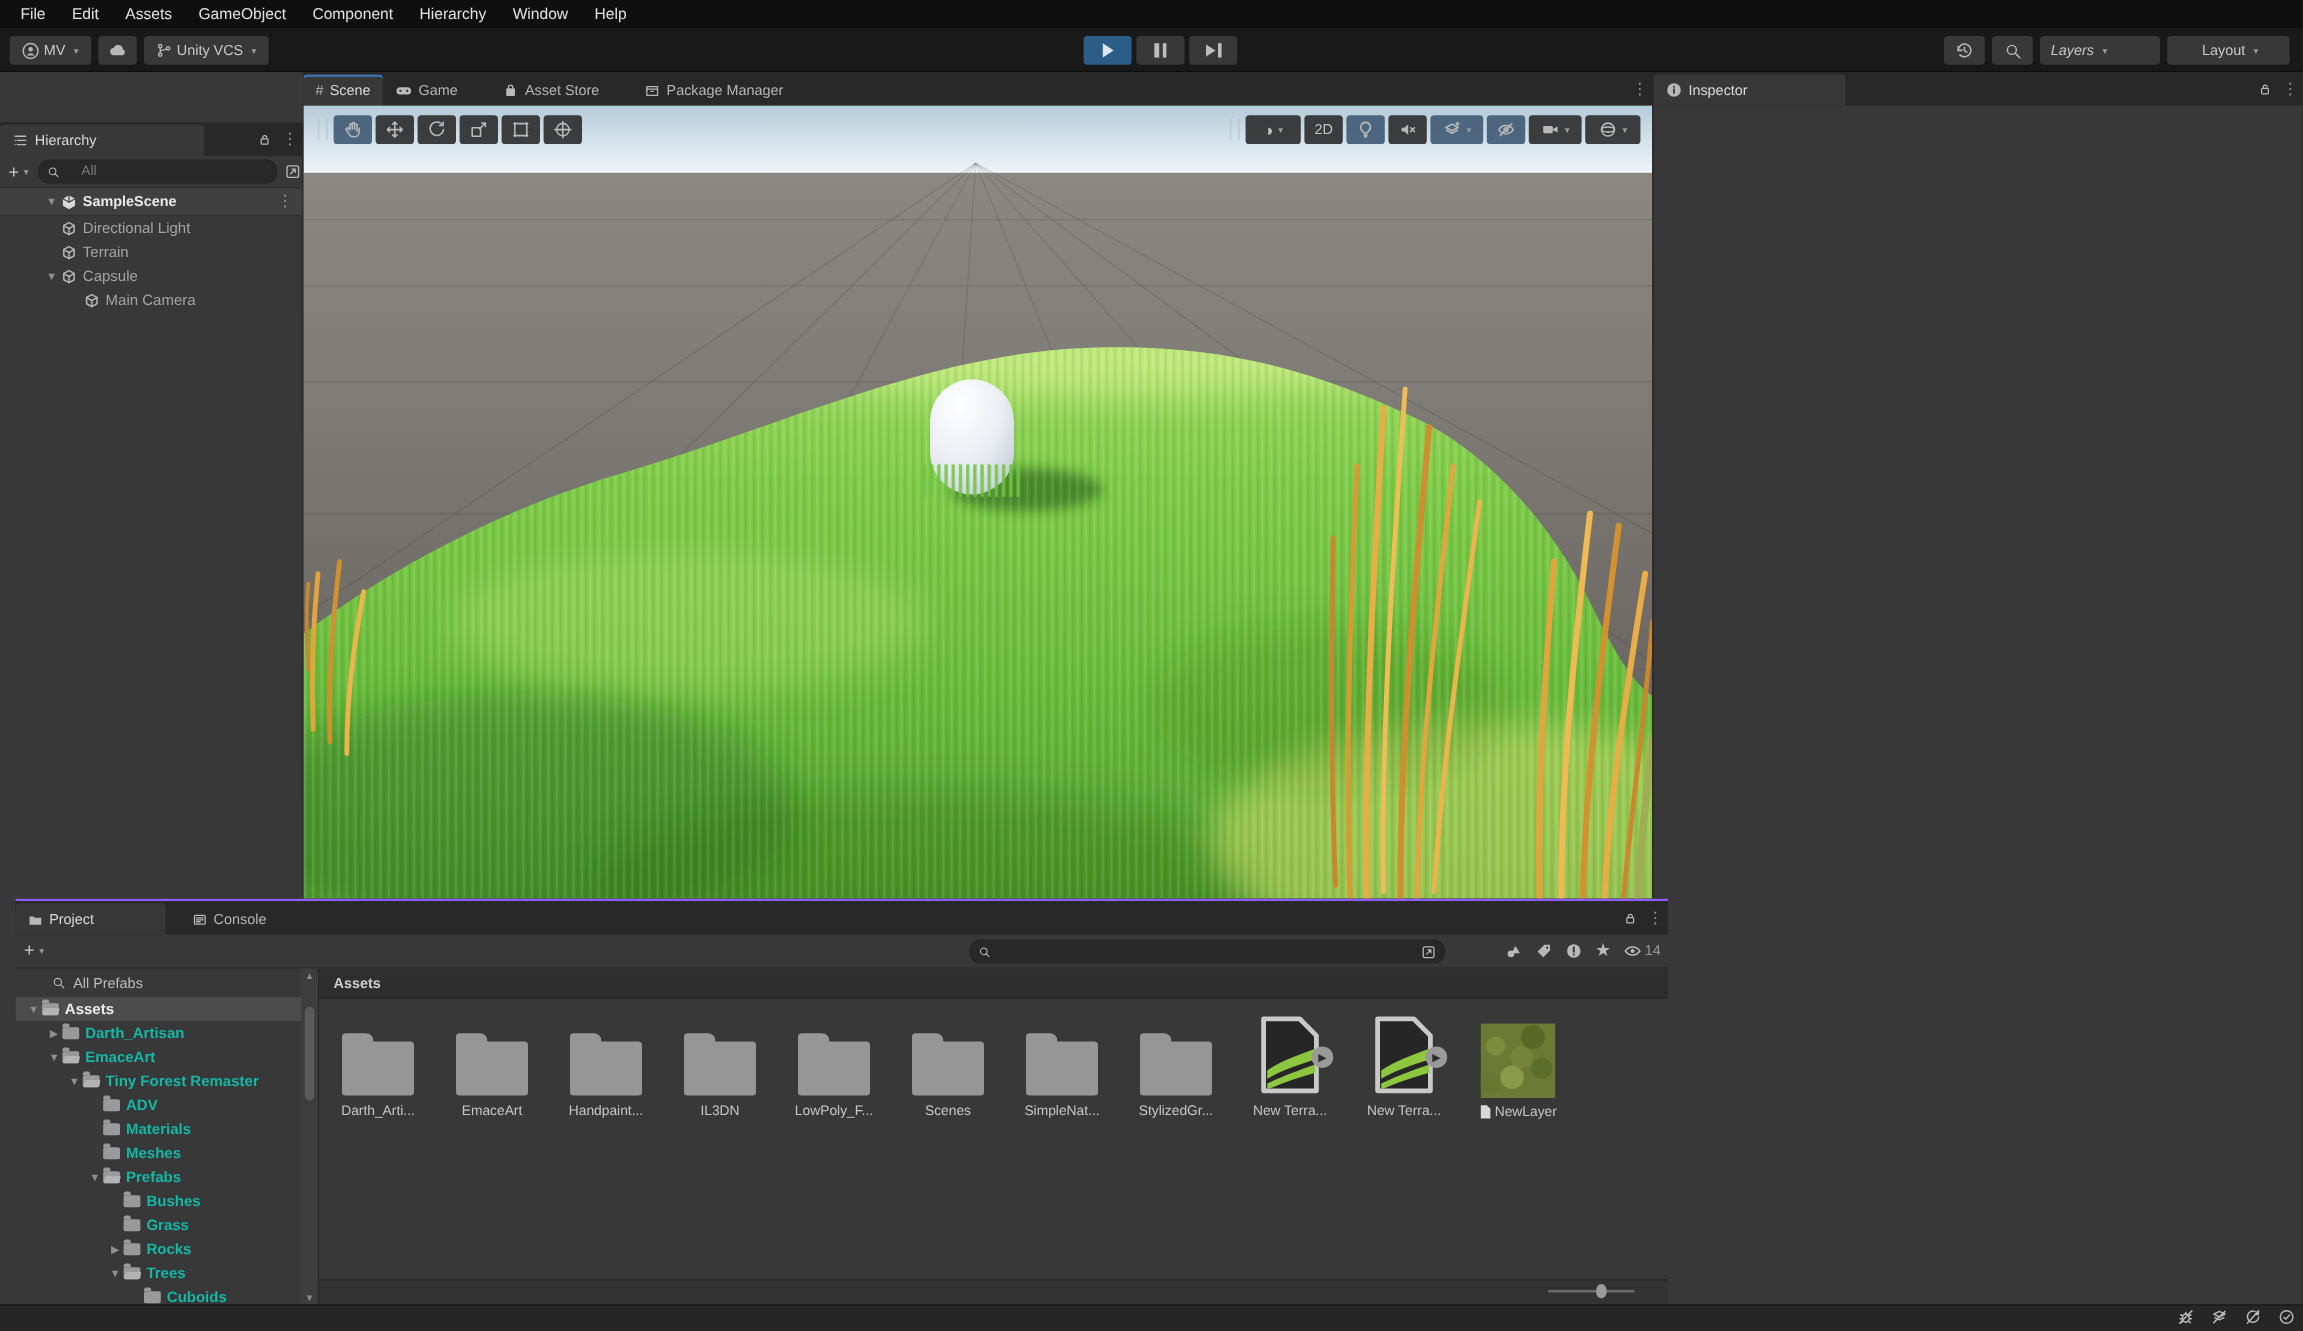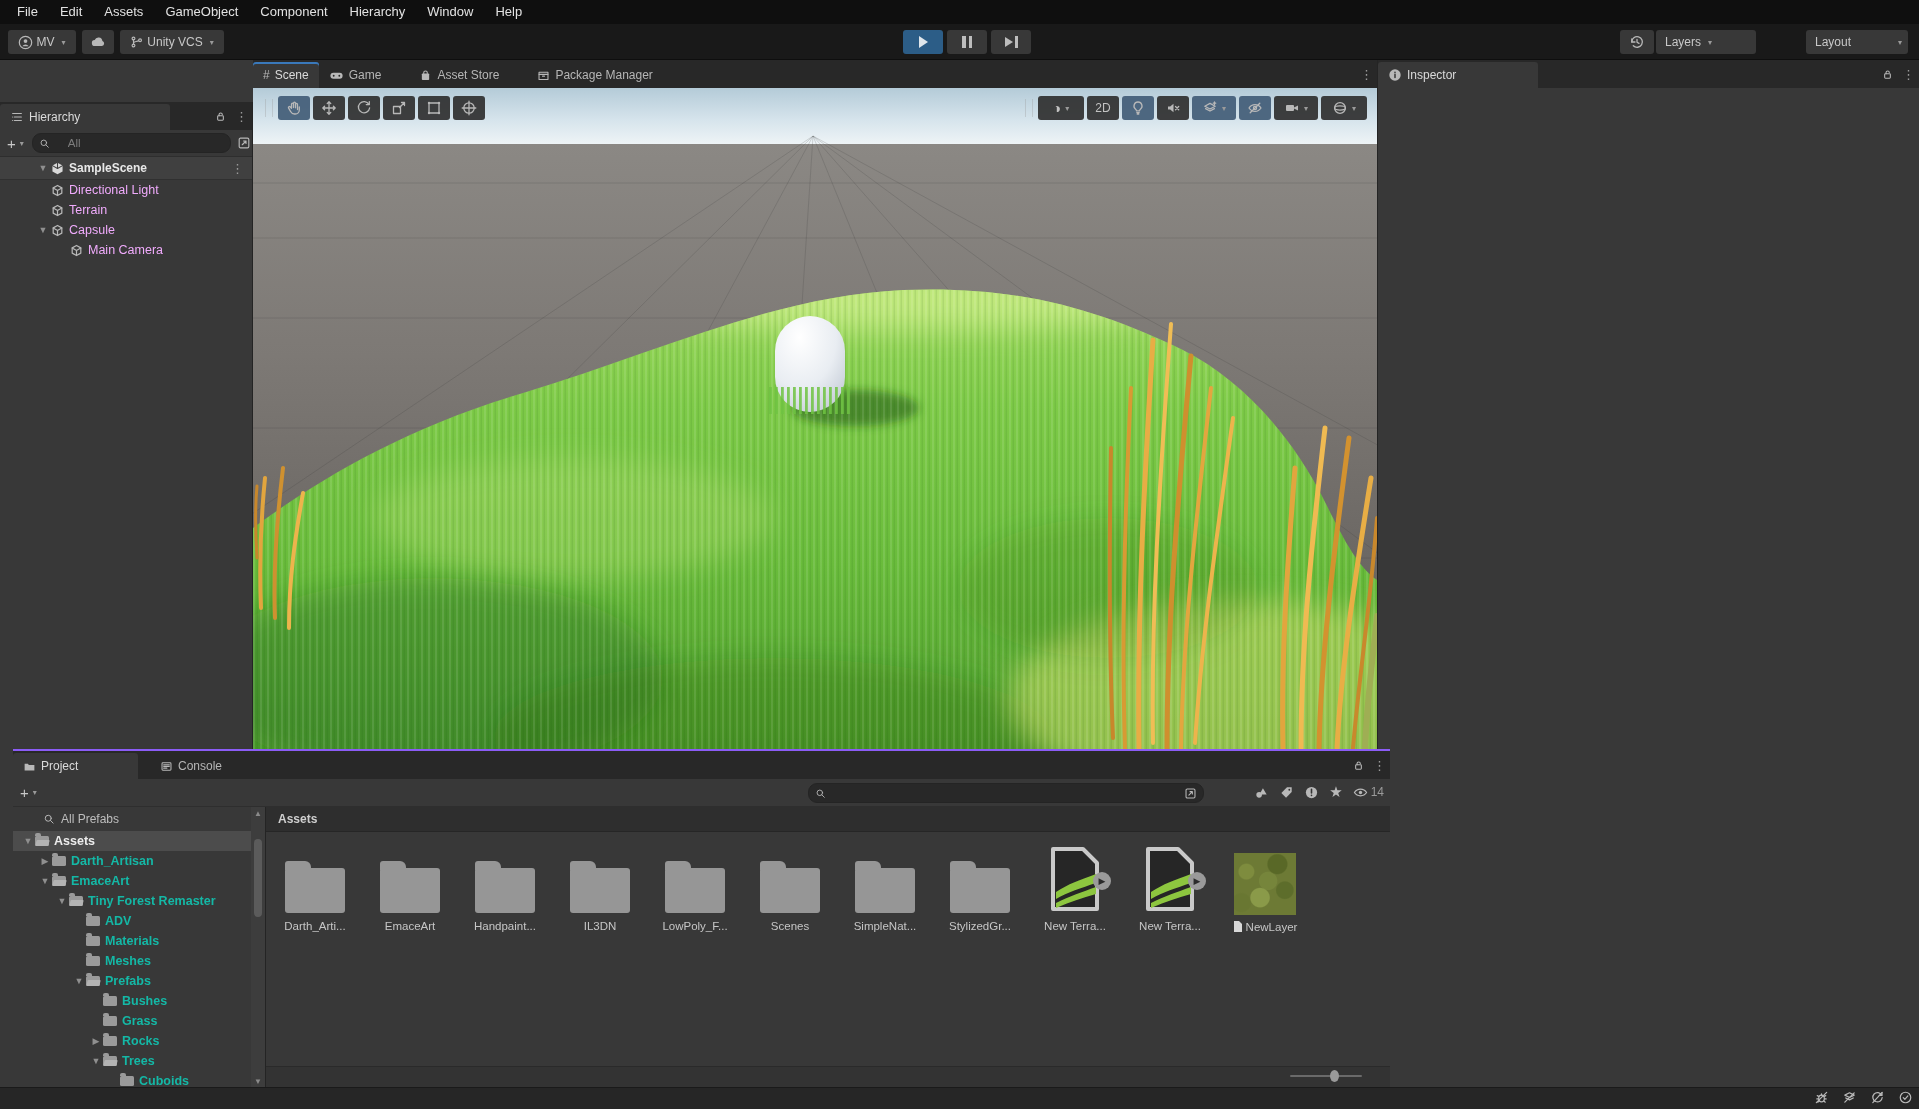--- a/index.html
+++ b/index.html
@@ -37,21 +37,21 @@
   .toolrow{height:26px;display:flex;align-items:center;padding:0 5px;gap:6px;}
   .plusbtn{display:flex;align-items:center;color:#c8c8c8;font-size:15px;padding:0 2px;}
   .searchpill{flex:1;height:18px;background:#282828;border:1px solid #242424;border-radius:9px;display:flex;align-items:center;padding:0 6px;gap:16px;}
   .searchpill input{flex:1;background:transparent;border:none;outline:none;color:#cfcfcf;font-size:11.5px;font-family:inherit;min-width:0;}
   .searchpill input::placeholder{color:#7d7d7d;}
   .hroot{height:22px;display:flex;align-items:center;background:#404040;border-top:1px solid #2e2e2e;border-bottom:1px solid #303030;padding-left:36px;position:relative;}
   .hroot .lbl{font-weight:bold;color:#e8e8e8;margin-left:4px;}
   .hroot .kebab{position:absolute;right:8px;}
   .arw{width:14px;text-align:center;color:#8f8f8f;font-size:9px;flex:0 0 14px;}
   .hrow{height:20px;display:flex;align-items:center;padding-left:calc(36px + (var(--depth) - 1)*19px);}
-  .hrow .lbl{margin-left:4px;color:#f0abfc;font-size:12.5px;}
+  .hrow .lbl{margin-left:4px;color:#a3a3a3;font-size:12.5px;}
   .cube svg{width:15px;height:15px;}
   
   #scene-panel{position:absolute;left:253px;top:60px;width:1124px;height:689px;background:#383838;}
   #viewport{position:absolute;left:0;top:28px;width:1124px;height:661px;overflow:hidden;background:#6e6a66;}
   .sky{position:absolute;left:0;top:0;width:100%;height:58px;background:linear-gradient(180deg,#b4cbd8 0%,#d6e4ec 55%,#f0f5f7 100%);}
   .groundv{position:absolute;left:0;top:56px;width:100%;height:605px;background:linear-gradient(180deg,#8b8884 0%,#7d7975 35%,#6b6763 70%,#5d5955 100%);}
   #viewport svg.layer{position:absolute;left:0;top:0;pointer-events:none;}
   
   .ovl{position:absolute;top:8px;display:flex;align-items:center;gap:3px;}
   .ovl .handle{width:6px;height:18px;border-left:1.5px solid #9a9a9a55;border-right:1.5px solid #9a9a9a55;margin-right:2px;}
@@ -189,25 +189,25 @@
         </span>
     </div>
     <div class="tbtn" style="left:1660px;width:34px;">
       <span class="i">
           <svg viewBox="0 0 16 16" width="15" height="15">
             <circle cx="7" cy="7" r="4"></circle>
             <path d="M10 10l4 4"></path>
           </svg>
         </span>
     </div>
-    <div class="tbtn" style="left:1656px;width:100px;justify-content:flex-start;">
+    <div class="tbtn" style="left:1700px;width:100px;justify-content:flex-start;font-style:italic;">
       <span class="lab">Layers</span>
       <span class="dd">▾</span>
     </div>
-    <div class="tbtn" style="left:1806px;width:102px;justify-content:space-between;">
+    <div class="tbtn" style="left:1806px;width:102px;">
       <span class="lab">Layout</span>
       <span class="dd">▾</span>
     </div>
   </div>
 
   <div id="hierarchy">
     <div class="tabbar">
       <div class="tab active" style="margin-left:0;width:150px;">
         <span class="ticon i">
             <svg viewBox="0 0 16 16" width="14" height="14">

